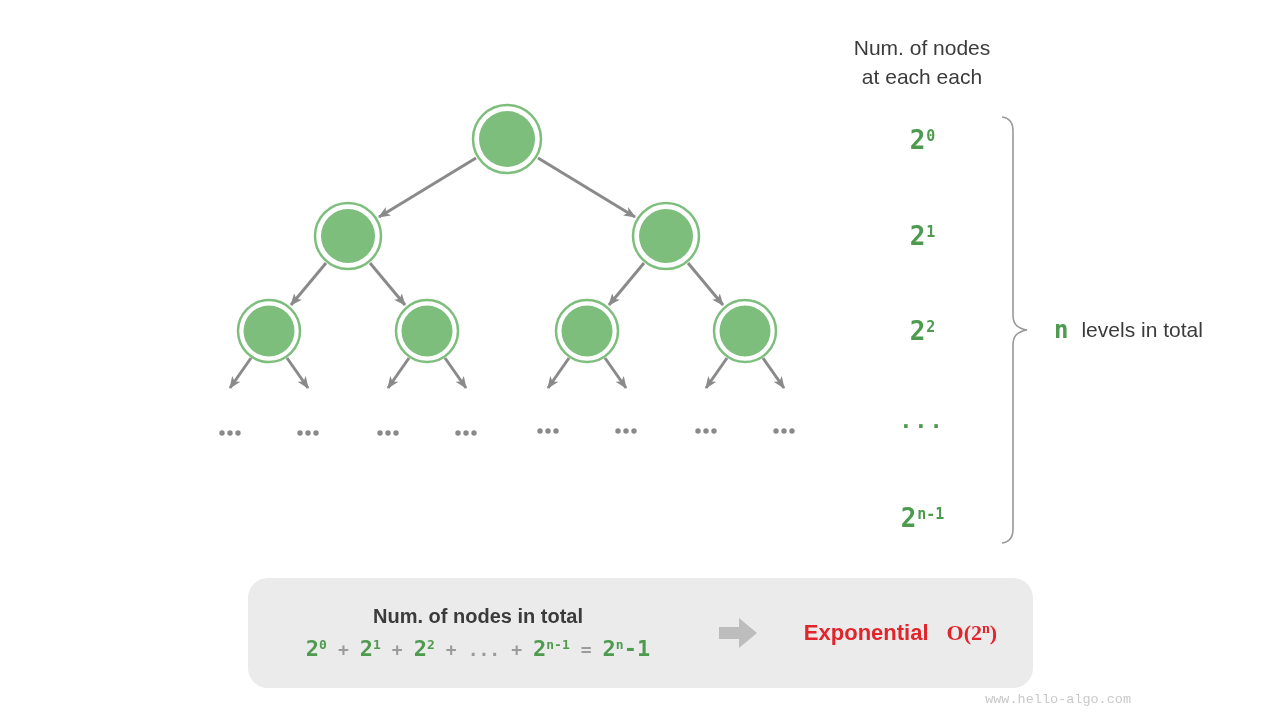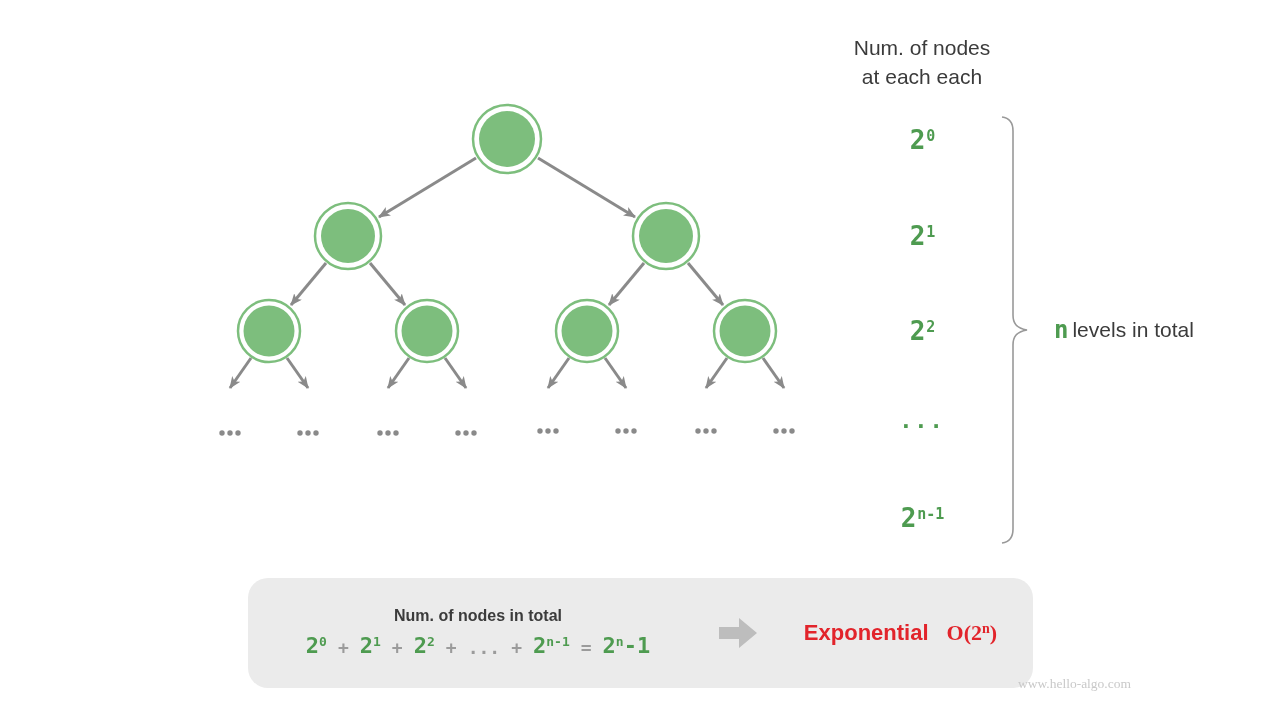--- a/index.html
+++ b/index.html
@@ -21,37 +21,37 @@
   .abs{position:absolute;}
   .center-xy{transform:translate(-50%,-50%);}
   .header-note{left:922px;top:62px;text-align:center;font-size:21px;line-height:29px;color:var(--text-dark);white-space:nowrap;}
   .level-label{font-family:"DejaVu Sans Mono","Liberation Mono",monospace;
     font-weight:bold;color:var(--text-green);font-size:26px;white-space:nowrap;}
   .level-label sup{font-size:15px;position:relative;top:2px;left:1px;}
   .level-label.dots-row{font-size:22px;letter-spacing:2px;margin-top:-8px;}
   .brace-note{left:1054px;top:330px;transform:translateY(-50%);white-space:nowrap;display:flex;align-items:center;}
   .brace-note .n{font-family:"DejaVu Sans Mono","Liberation Mono",monospace;font-weight:bold;
     color:var(--text-green);font-size:24px;}
-  .brace-note .txt{font-size:21px;color:var(--text-dark);margin-left:4px;}
+  .brace-note .txt{font-size:21px;color:var(--text-dark);margin-left:13px;}
   .summary-box{left:248px;top:578px;width:785px;height:110px;background:var(--box-bg);
     border-radius:20px;display:flex;align-items:center;}
   .sum-left{width:460px;text-align:center;}
   .sum-right{flex:1;text-align:center;}
-  .sum-title{font-size:16px;font-weight:bold;color:var(--text-dark);margin-bottom:8px;white-space:nowrap;}
+  .sum-title{font-size:20px;font-weight:bold;color:var(--text-dark);margin-bottom:8px;white-space:nowrap;}
   .formula{display:flex;justify-content:center;align-items:baseline;gap:11px;white-space:nowrap;}
   .term{font-family:"DejaVu Sans Mono","Liberation Mono",monospace;font-weight:bold;
     color:var(--text-green);font-size:22px;}
   .term sup{font-size:13px;position:relative;top:1px;}
   .op{font-family:"DejaVu Sans Mono","Liberation Mono",monospace;font-weight:bold;
     color:var(--op-gray);font-size:18px;}
   .arrow-cell{width:60px;display:flex;justify-content:center;align-items:center;}
   .complexity{font-size:22px;font-weight:bold;color:var(--red);white-space:nowrap;}
   .complexity .bigo{font-family:Liberation Serif, serif;margin-left:18px;}
   .complexity .bigo sup{font-size:14px;position:relative;top:1px;}
-  .watermark{right:41px;top:676px;font-family:Liberation Serif, serif;
+  .watermark{right:41px;top:692px;font-family:Liberation Mono, monospace;
     font-size:13.5px;color:var(--watermark);white-space:nowrap;}
 </style>
 </head>
 <body>
 
 <div class="stage">
 
   <svg class="diagram" width="1280" height="720">
     <defs>
       <marker id="ah" markerUnits="userSpaceOnUse" markerWidth="14" markerHeight="12" refX="11" refY="5" orient="auto">

